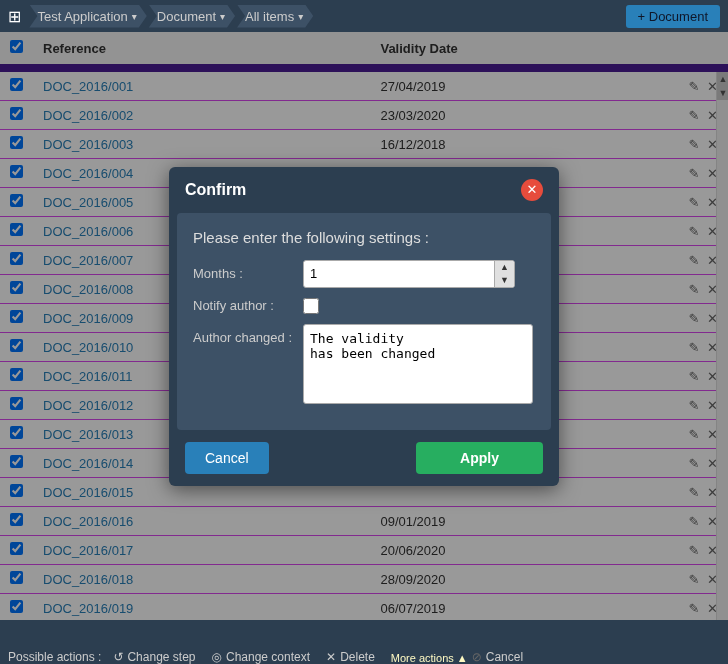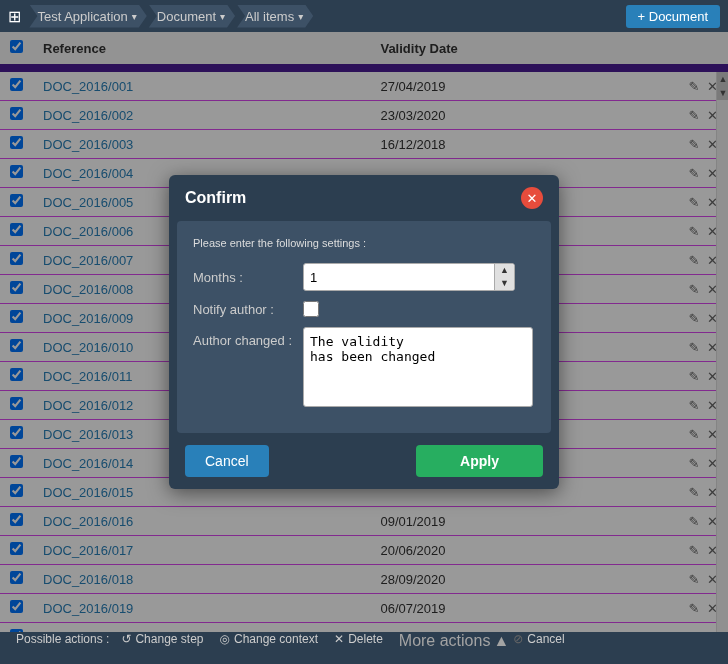--- a/index.html
+++ b/index.html
@@ -32,21 +32,21 @@
       cursor: pointer;
       clip-path: polygon(0 0, calc(100% - 8px) 0, 100% 50%, calc(100% - 8px) 100%, 0 100%, 8px 50%);
     }
     .breadcrumb-item:first-child {
       clip-path: polygon(0 0, calc(100% - 8px) 0, 100% 50%, calc(100% - 8px) 100%, 0 100%);
     }
     .breadcrumb-item .chevron { margin-left: 4px; font-size: 10px; }
     .header-doc-btn {
       margin-left: auto;
       background: #2980b9;
-      color: #ffffff;
+      color: #0f172a;
       border: none;
       padding: 4px 12px;
       cursor: pointer;
       font-size: 13px;
       border-radius: 3px;
       display: flex;
       align-items: center;
       gap: 4px;
     }
 
@@ -139,21 +139,21 @@
       justify-content: center;
     }
     .modal-body {
       background: #3d5166;
       padding: 16px;
       margin: 0 8px;
       border-radius: 4px;
     }
     .modal-desc {
       color: #ddd;
-      font-size: 11px;
+      font-size: 15px;
       margin-bottom: 14px;
     }
     .form-row {
       display: flex;
       align-items: center;
       margin-bottom: 10px;
     }
     .form-label {
       color: #ccc;
       font-size: 13px;
@@ -225,24 +225,24 @@
       padding: 8px 44px;
       border-radius: 4px;
       cursor: pointer;
       font-size: 14px;
       font-weight: bold;
     }
 
     
     .footer {
       background: #2c3e50;
-      height: 32px;
-      display: flex;
-      align-items: flex-start;
-      padding: 0 16px;
+      height: 44px;
+      display: flex;
+      align-items: flex-end;
+      padding: 0 8px;
       gap: 0;
       flex-shrink: 0;
       color: #ccc;
       font-size: 12px;
     }
     .footer-label {
       color: #ccc;
       margin-right: 12px;
     }
     .footer-action {
@@ -253,22 +253,22 @@
       color: #ccc;
       margin-right: 16px;
       font-size: 12px;
     }
     .footer-action .icon { font-size: 12px; }
     .footer-more {
       display: flex;
       align-items: center;
       gap: 3px;
       cursor: pointer;
-      color: #a3a3a3;
-      font-size: 16px;
+      color: #fef9c3;
+      font-size: 11px;
     }
     .footer-sep { color: #666; margin: 0 4px; }
   </style>
 </head>
 <body>
 
 <div class="header">
   <span class="header-grid-icon">⊞</span>
   <div class="breadcrumb-item">
     <span>Test Application</span>

